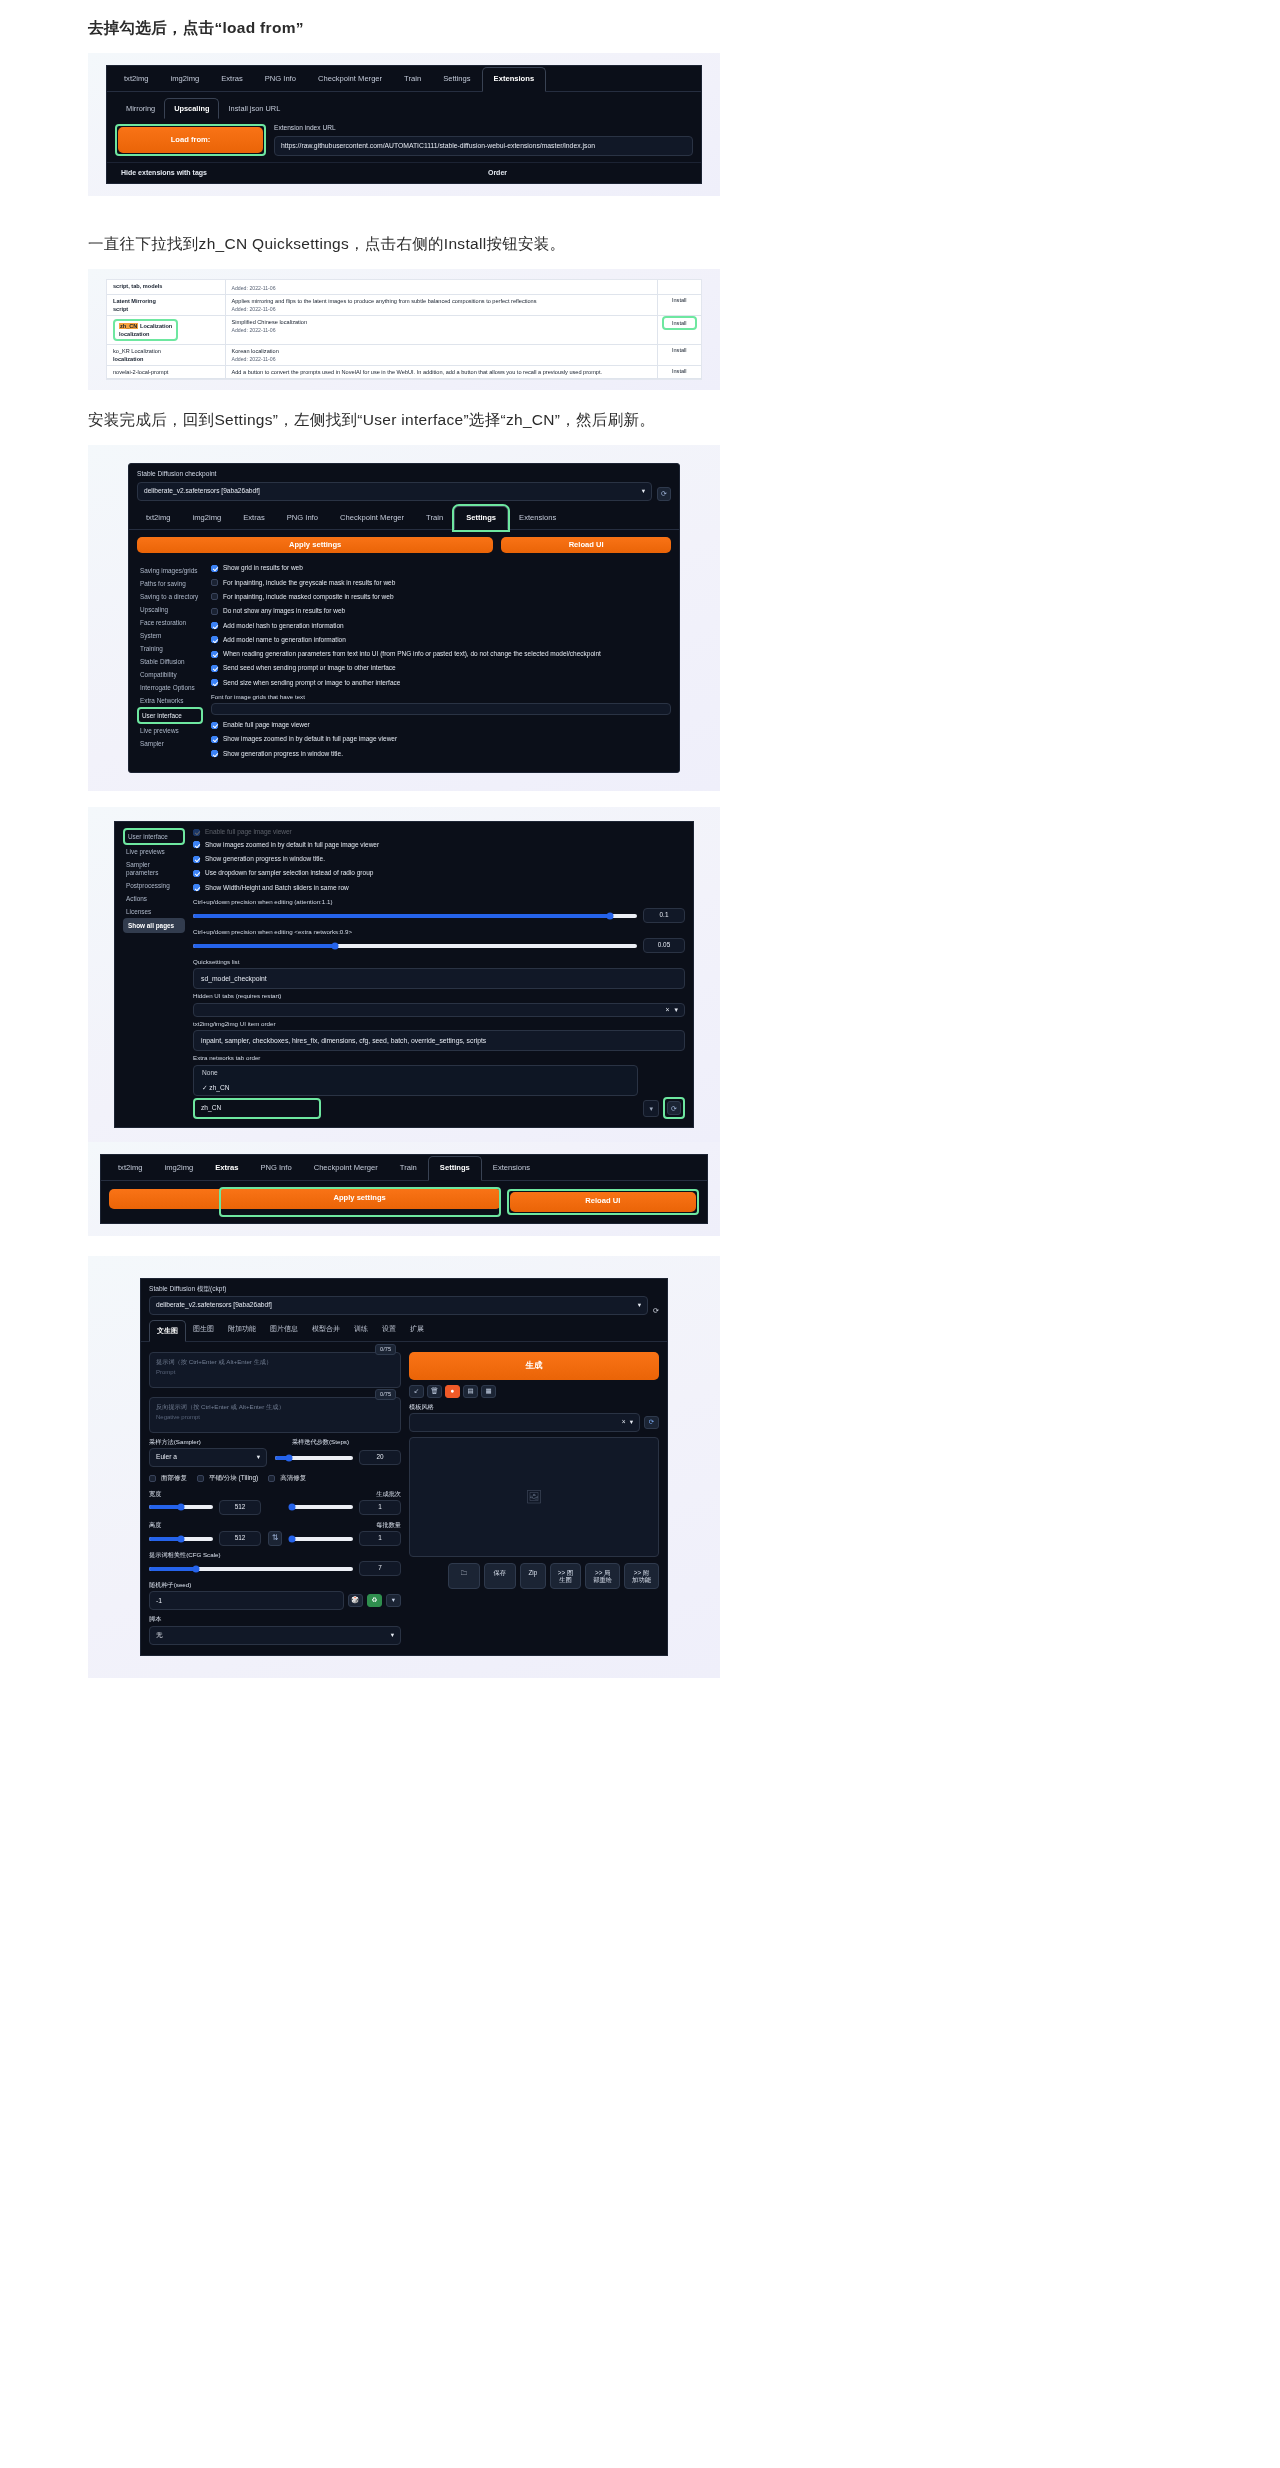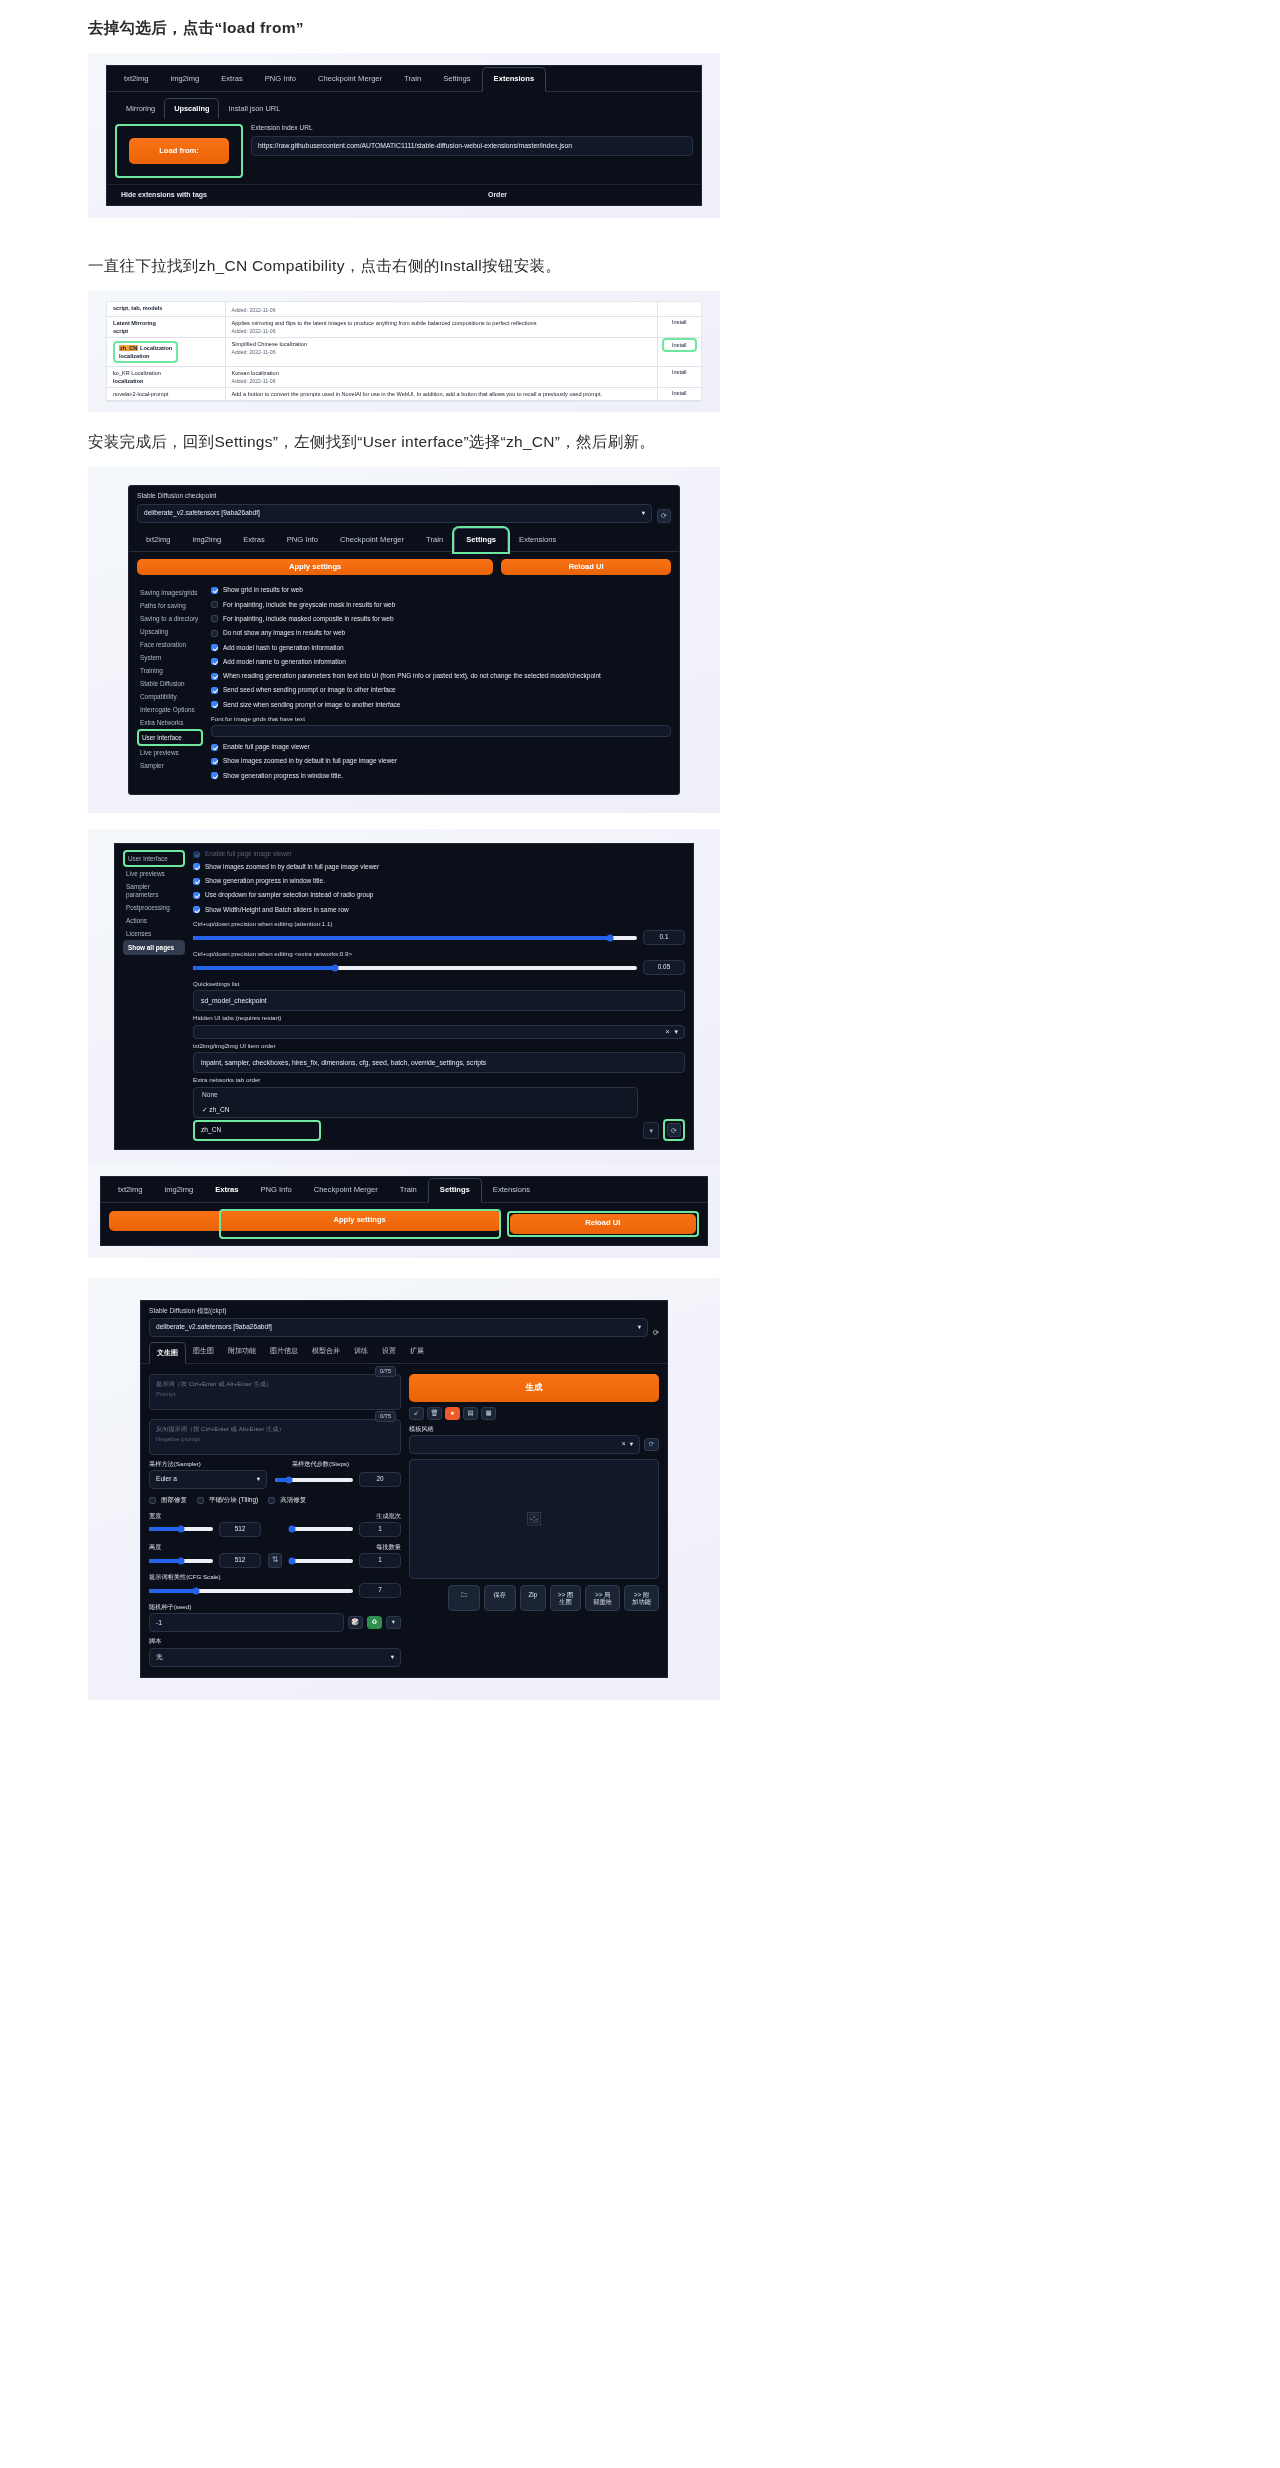--- a/index.html
+++ b/index.html
@@ -82,21 +82,21 @@
 
   .field-lbl { font-size:6.6px; color:#cfd6e4; margin-bottom:3px; }
   .field {
     background:#111827; border:1px solid #2a3344; border-radius:4px;
     font-size:6.8px; color:#e6eaf2; padding:4px 6px;
   }
 
   
   #panel1 { width: 596px; }
   #panel1 .loadrow { display:flex; gap:8px; padding: 6px 8px 6px 8px; }
-  #panel1 .loadbtn-wrap { width: 128px; padding:12px; }
+  #panel1 .loadbtn-wrap { width: 151px; padding:1px; }
   #panel1 .loadbtn { height: 26px; }
   #panel1 .urlcol { flex:1; }
   #panel1 .bottomrow {
     display:flex; justify-content:space-between;
     padding:5px 14px; border-top:1px solid #1c2333; font-size:7px; font-weight:bold;
     color:#e3e8f0;
   }
   #panel1 .bottomrow .order { margin-right: 180px; }
 
   
@@ -265,21 +265,21 @@
           <div class="field" style="white-space:nowrap;overflow:hidden;text-overflow:clip;">https://raw.githubusercontent.com/AUTOMATIC1111/stable-diffusion-webui-extensions/master/index.json</div>
         </div>
       </div>
       <div class="bottomrow">
         <div>Hide extensions with tags</div>
         <div class="order">Order</div>
       </div>
     </div>
   </div>
 
-  <div class="caption caption-2" style="margin-top:36px;">一直往下拉找到zh_CN Compatibility，点击右侧的Install按钮安装。</div>
+  <div class="caption caption-2" style="margin-top:36px;">一直往下拉找到zh_CN Quicksettings，点击右侧的Install按钮安装。</div>
 
   <div class="shot-wrap" style="padding:10px 0;">
     <div id="panel2">
       <table>
         <tbody>
             <tr class="first">
           <td class="c1">
             <div>script, tab, models</div>
           </td>
           <td class="c2">

